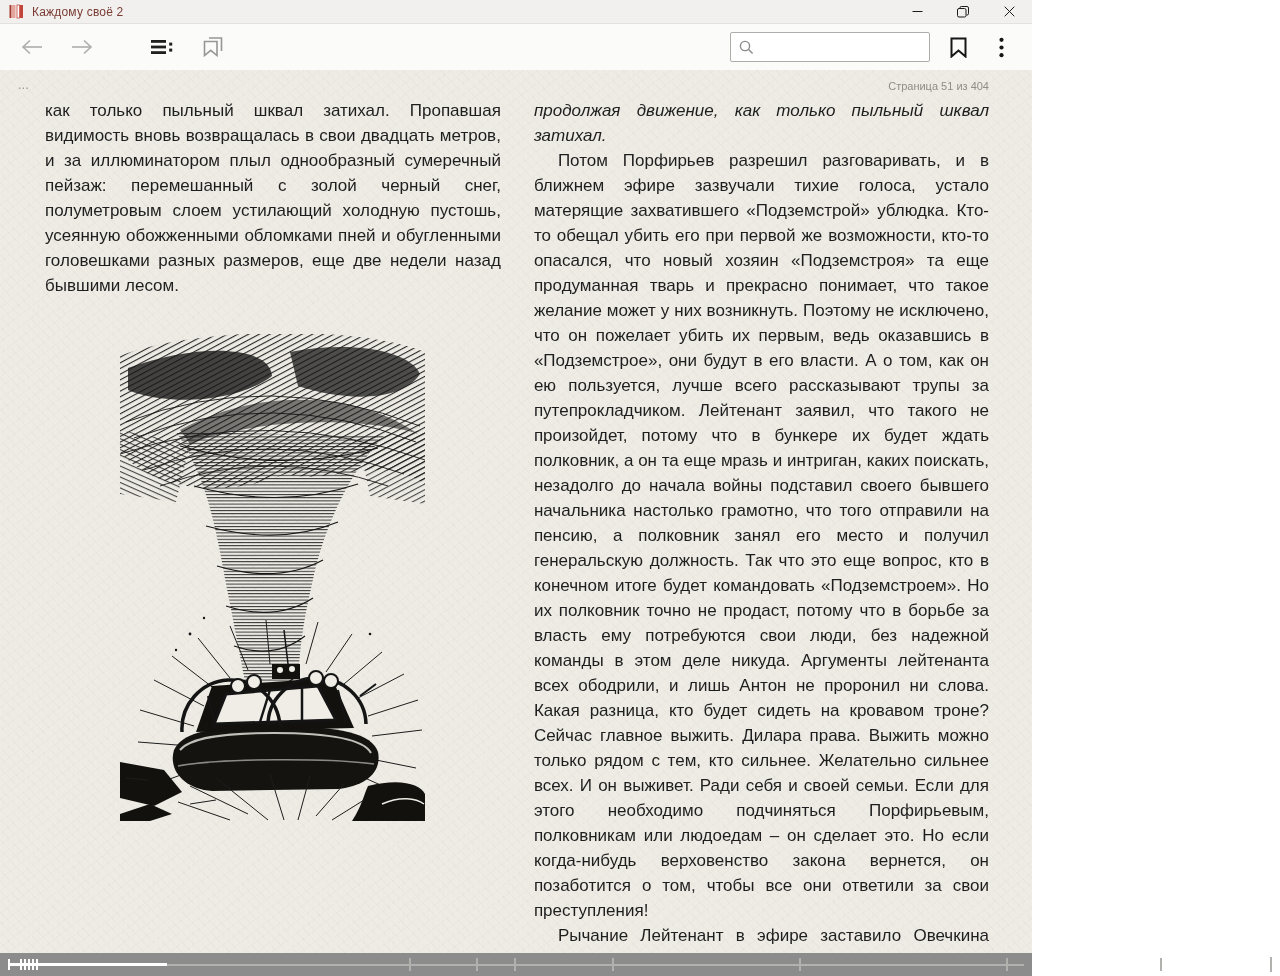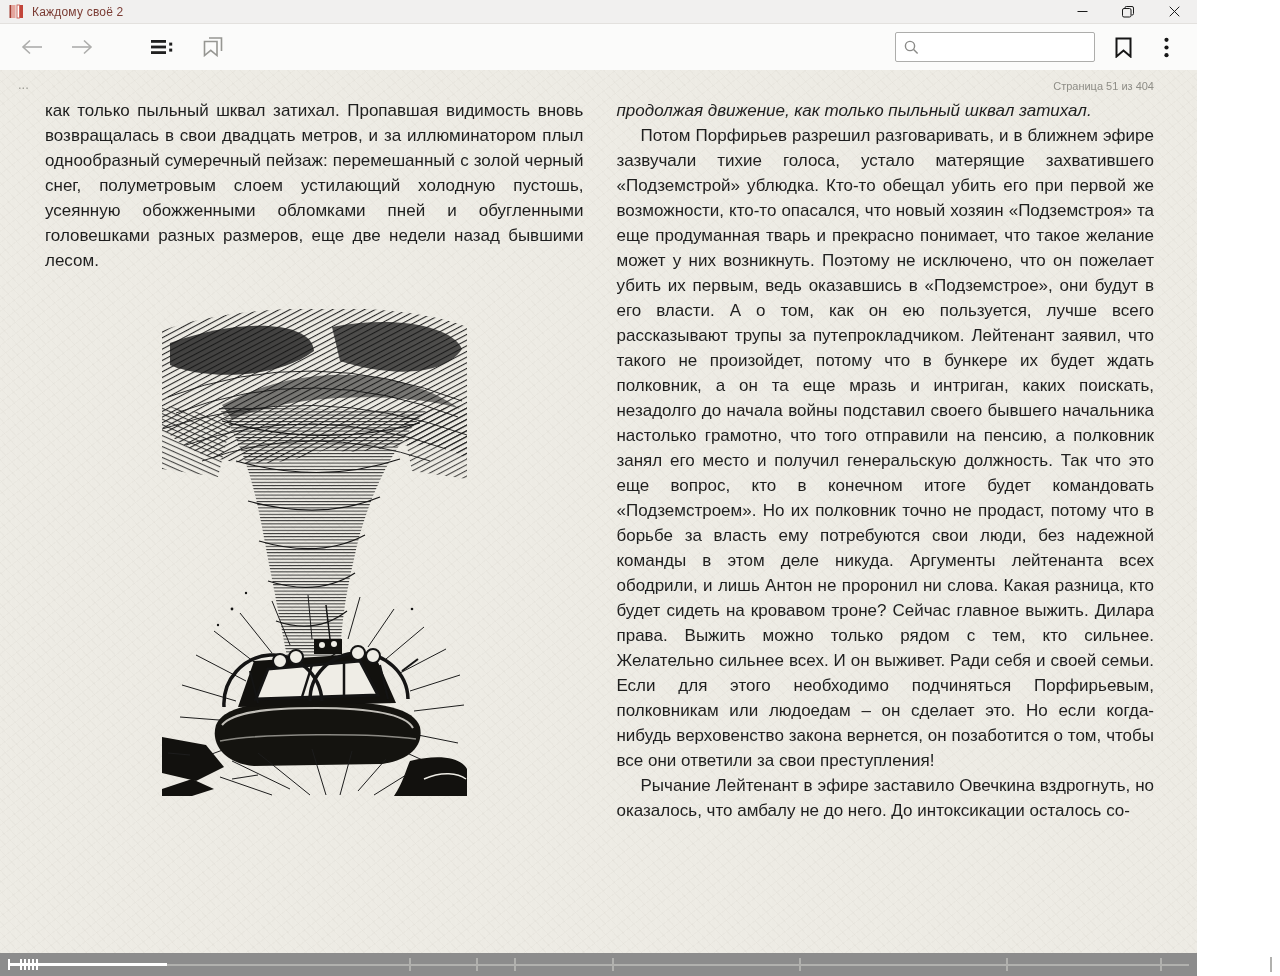--- a/index.html
+++ b/index.html
@@ -1,18 +1,18 @@
 <!DOCTYPE html>
 <html lang="ru"><head>
 <meta charset="utf-8">
 <style>
   html,body{margin:0;padding:0;}
   body{width:1280px;height:976px;overflow:hidden;font-family:"Liberation Sans",sans-serif;
        -webkit-font-smoothing:antialiased;}
-  .window{position:relative;width:1197px;height:976px;background:#86efac;}
+  .window{position:relative;width:1032px;height:976px;background:#86efac;}
 
   
   .titlebar{position:absolute;top:0;left:0;right:0;height:23px;background:#f1f0ef;
             border-bottom:1px solid #e3e1de;display:flex;align-items:center;}
   .app-icon{margin:0 8px 0 9px;display:flex;}
   .win-title{font-size:12px;color:#7a3b33;letter-spacing:.2px;}
   .win-controls{position:absolute;right:0;top:0;height:23px;display:flex;}
   .win-btn{width:46px;height:23px;border:none;background:transparent;display:flex;
            align-items:center;justify-content:center;padding:0;cursor:default;}
   .win-btn svg{display:block;}

